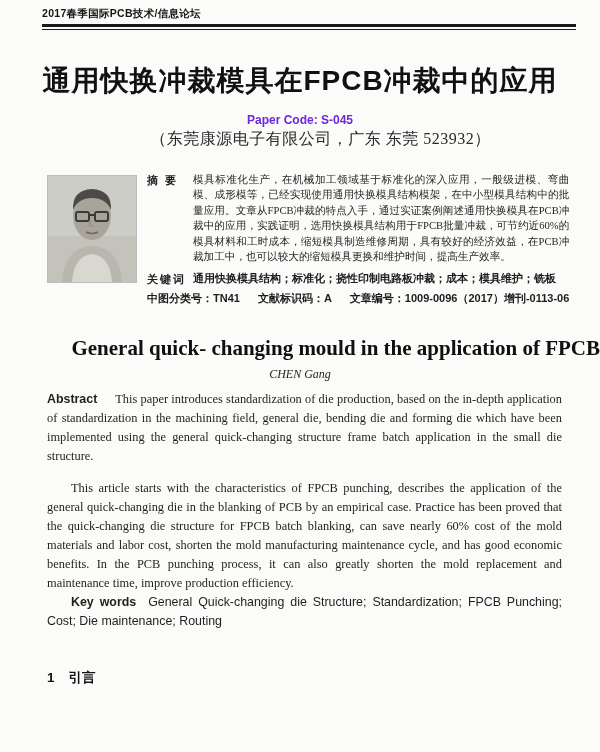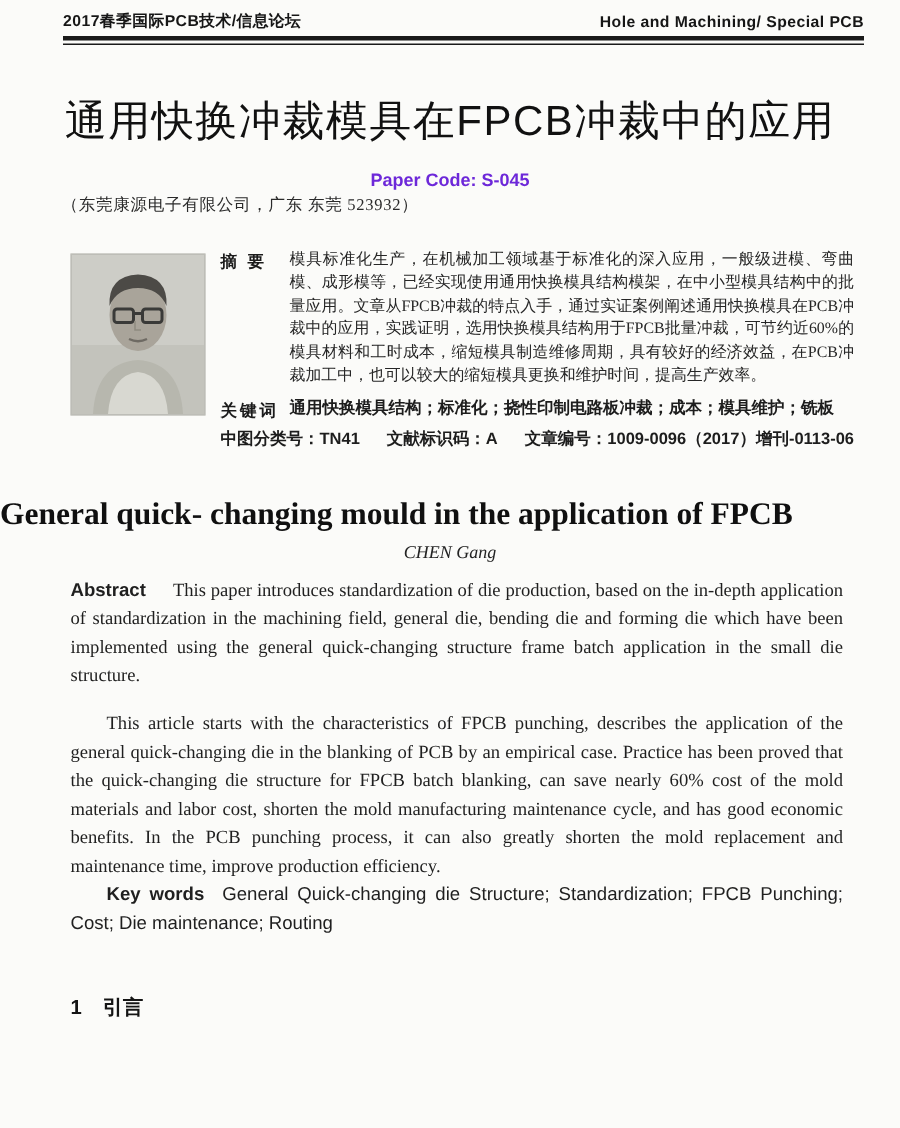--- a/index.html
+++ b/index.html
@@ -18,34 +18,34 @@
     font-weight:bold;font-size:10.5px;letter-spacing:.3px;color:#161616;
   }
   .header .right{display:flex;gap:8px;}
   .rule-wrap{margin:3px 24px 0 42px;}
   .rule-thick{height:2.5px;background:#1a1a1a;}
   .rule-thin{height:1px;background:#1a1a1a;margin-top:2px;}
   
   .title-cn{
     margin-top:32px;text-align:center;
     font-family:"Liberation Sans","DejaVu Sans",sans-serif;
-    font-weight:normal;font-size:28px;letter-spacing:1px;color:#111;
+    font-weight:bold;font-size:28px;letter-spacing:1px;color:#111;
   }
   .paper-code{
     margin-top:13px;text-align:center;
     font-family:"Liberation Sans","DejaVu Sans",sans-serif;
     font-weight:bold;font-size:12px;color:#6d28d9;
   }
   .author-cn{
     margin-top:11px;text-align:center;
     font-size:13px;letter-spacing:.9em;text-indent:.9em;color:#242424;
   }
   .affiliation{
-    margin-top:2px;text-align:left;
-    font-size:11px;color:#2a2a2a;letter-spacing:.5px;padding-left:41px;
+    margin-top:2px;text-align:center;
+    font-size:16px;color:#2a2a2a;letter-spacing:.5px;padding-left:41px;
   }
   
   .abs-row{
     display:flex;margin:22px 36px 0 47px;align-items:flex-start;
   }
   .photo{
     width:88px;height:106px;flex:0 0 88px;margin-top:3px;
     background:#cfcfc9;overflow:hidden;border:1px solid #bdbdb7;
   }
   .photo svg{display:block;}
@@ -66,21 +66,21 @@
     font-family:"Liberation Sans","DejaVu Sans",sans-serif;
     font-weight:bold;font-size:11px;line-height:15px;color:#1d1d1d;
   }
   .clc-line{
     margin-top:4px;display:flex;gap:18px;
     font-family:"Liberation Sans","DejaVu Sans",sans-serif;
     font-weight:bold;font-size:11px;color:#1d1d1d;white-space:nowrap;
   }
   
   .title-en{
-    margin-top:30px;text-align:left;
+    margin-top:30px;text-align:right;
     font-family:"Liberation Serif","DejaVu Serif",serif;
     font-weight:bold;font-size:21px;color:#101010;
   }
   .author-en{
     margin-top:6px;text-align:center;
     font-style:italic;font-size:12px;color:#242424;
   }
   .en-abs{
     margin:8px 38px 0 47px;
     font-size:12.4px;line-height:19px;text-align:justify;color:#1f1f1f;
@@ -111,21 +111,20 @@
   .sec11 .num{margin-right:9px;}
 </style>
 </head>
 <body>
 
 <div class="page">
 
   <div class="header">
     <span>2017春季国际PCB技术/信息论坛</span>
     <span class="right">
-      <span>Hole and Machining/ Special PCB</span>
     </span>
   </div>
   <div class="rule-wrap">
     <div class="rule-thick"></div>
     <div class="rule-thin"></div>
   </div>
 
   <div class="title-cn">通用快换冲裁模具在FPCB冲裁中的应用</div>
   <div class="paper-code">Paper Code: S-045</div>
   <div class="affiliation">（东莞康源电子有限公司，广东 东莞 523932）</div>

